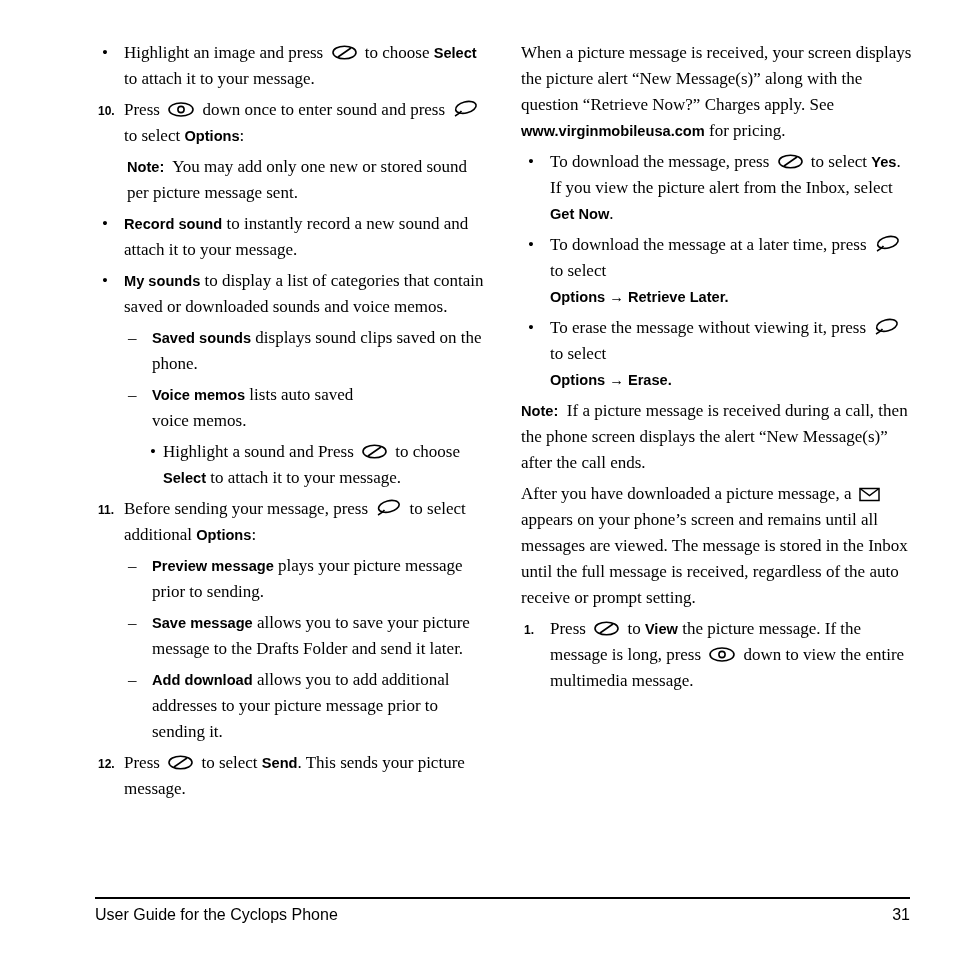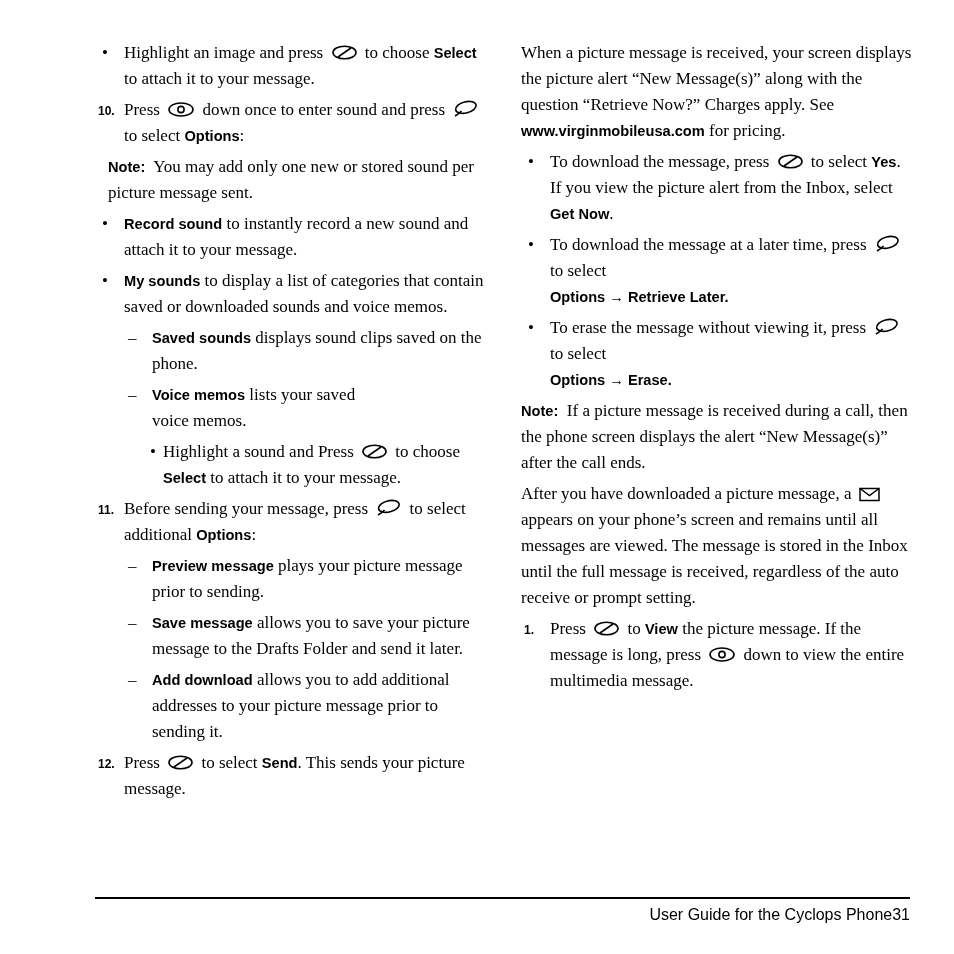--- a/index.html
+++ b/index.html
@@ -15,21 +15,21 @@
     font-weight: bold;
     font-size: 23px;
     letter-spacing: -0.2px;
     margin: 12px 0 7px 0;
     line-height: 1.2;
   }
   .column > .heading:first-child { margin-top: 0; }
 
   p, .item { line-height: 26px; margin-bottom: 5px; }
   .para, .note { margin-bottom: 5px; }
-  .note.ind1 { margin-left: 13px; }
+  .note.ind1 { margin-left: 32px; }
 
   .kw {
     font-family: "Liberation Sans", sans-serif;
     font-weight: bold;
     font-size: 0.86em;
   }
 
   .item { display: flex; }
   .item-body { flex: 1; }
   .marker { flex: 0 0 29px; }
@@ -52,21 +52,21 @@
   .key-icon svg { display: block; }
 
   .footer {
     position: absolute;
     left: 95px;
     right: 44px;
     top: 897px;
     border-top: 2px solid #000;
     padding-top: 7px;
     display: flex;
-    justify-content: flex-end;
+    justify-content: space-between;
     font-family: "Liberation Sans", sans-serif;
     font-size: 16px;
   }
 </style>
 </head>
 <body>
 
 <div class="page">
   <div class="columns">
     <div class="column left">
@@ -97,21 +97,21 @@
         <div class="item lvl0">
           <span class="marker bullet">•</span>
           <span class="item-body"><span class="kw">My sounds</span><span class="txt"> to display a list of categories that contain saved or downloaded sounds and voice memos.</span></span>
         </div>
         <div class="item lvl1">
           <span class="marker dash">–</span>
           <span class="item-body"><span class="kw">Saved sounds</span><span class="txt"> displays sound clips saved on the phone.</span></span>
         </div>
         <div class="item lvl1">
           <span class="marker dash">–</span>
-          <span class="item-body"><span class="kw">Voice memos</span><span class="txt"> lists your saved</span><br><span class="txt">voice memos.</span></span>
+          <span class="item-body"><span class="kw">Voice memos</span><span class="txt"> lists auto saved</span><br><span class="txt">voice memos.</span></span>
         </div>
         <div class="item lvl2">
           <span class="marker bullet">•</span>
           <span class="item-body"><span class="txt">Highlight a sound and Press </span><span class="key-icon"><svg width="27" height="17" viewBox="0 0 27 17">
                 <ellipse cx="13.5" cy="8.5" rx="11.5" ry="6.3" fill="none" stroke="#000" stroke-width="1.6"></ellipse>
                 <line x1="7" y1="13" x2="20" y2="4" stroke="#000" stroke-width="1.6"></line>
               </svg></span><span class="txt"> to choose </span><span class="kw">Select</span><span class="txt"> to attach it to your message.</span></span>
         </div>
         <div class="item lvl0">
           <span class="marker num">11.</span>

